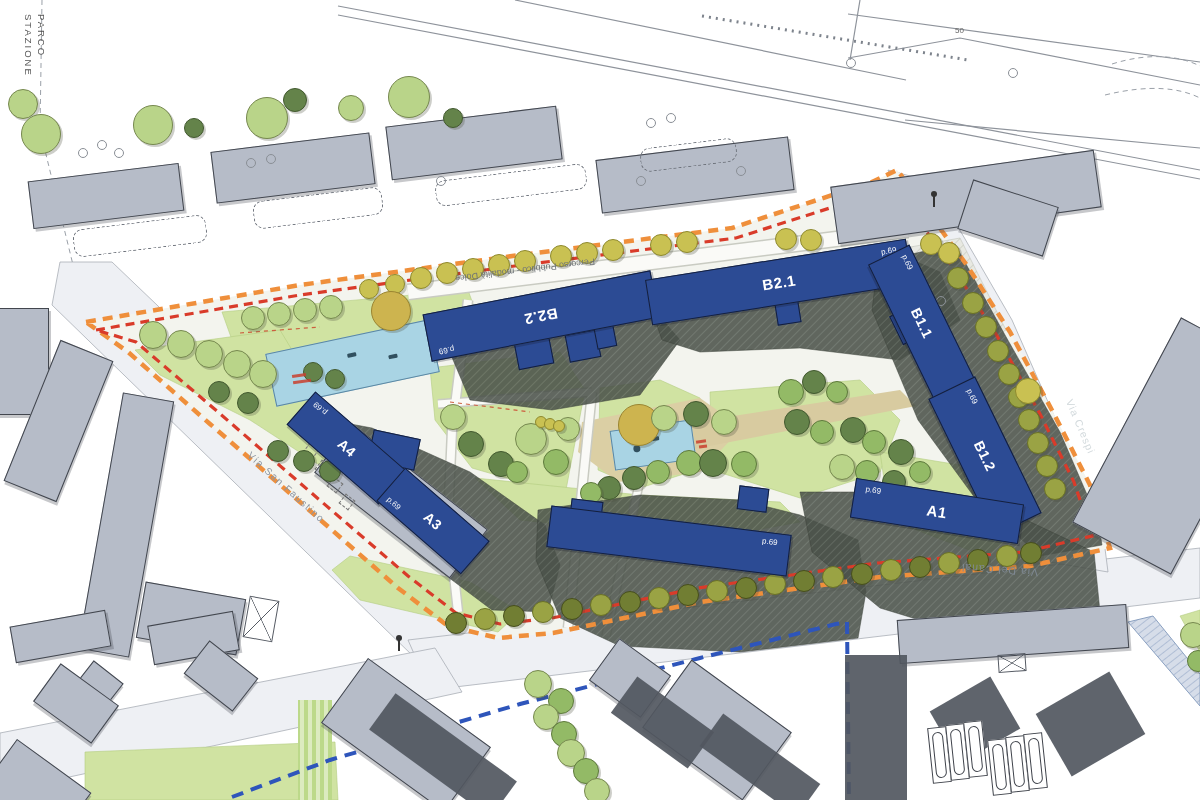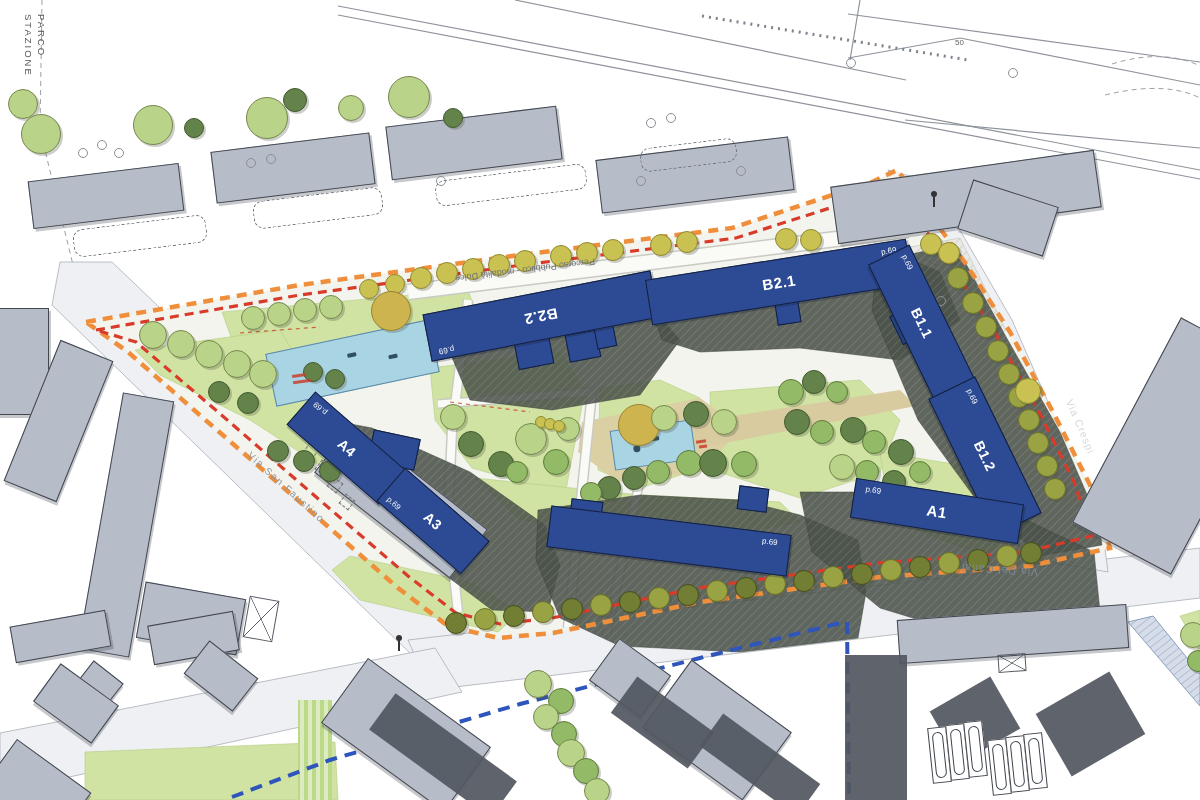--- a/index.html
+++ b/index.html
@@ -25,21 +25,21 @@
        color:#fff;font-weight:bold;font-size:15px;letter-spacing:.5px;box-shadow:2px 2px 0 rgba(20,25,40,.25);z-index:4;}
   .bld .fl{position:absolute;font-size:8px;font-weight:normal;opacity:.95;letter-spacing:0;}
   .stub{position:absolute;background:#2c4b94;border:1px solid #141f3c;z-index:4;}
   .flip{transform:rotate(180deg);}
   .lbl{position:absolute;z-index:5;white-space:nowrap;}
   #parco-label{left:22px;top:14px;height:84px;writing-mode:vertical-rl;font-size:9.5px;letter-spacing:2px;color:#555;line-height:13px;}
   #percorso-label{left:400px;top:265px;width:250px;text-align:center;font-size:9px;color:#6d7277;transform:rotate(173deg);}
   #via-san-faustino{left:233px;top:490px;width:125px;font-size:10px;letter-spacing:1.5px;color:#8d96a2;transform:rotate(42deg);}
   #via-del-canal{left:923px;top:563px;width:115px;font-size:10.5px;letter-spacing:1px;color:#7f8994;transform:rotate(184deg);}
   #via-crespi{left:1042px;top:435px;width:90px;font-size:10.5px;letter-spacing:1px;color:#d3dadd;transform:rotate(67deg);}
-  #mark-50{left:955px;top:38px;font-size:8px;color:#666;}
+  #mark-50{left:955px;top:26px;font-size:8px;color:#666;}
 </style>
 </head>
 <body>
 
 <div id="canvas">
 
 <svg width="1200" height="800" viewBox="0 0 1200 800">
   <defs>
     <pattern id="hatch" width="6" height="6" patternUnits="userSpaceOnUse" patternTransform="rotate(45)">
       <rect width="6" height="6" fill="#4a5149"></rect>

